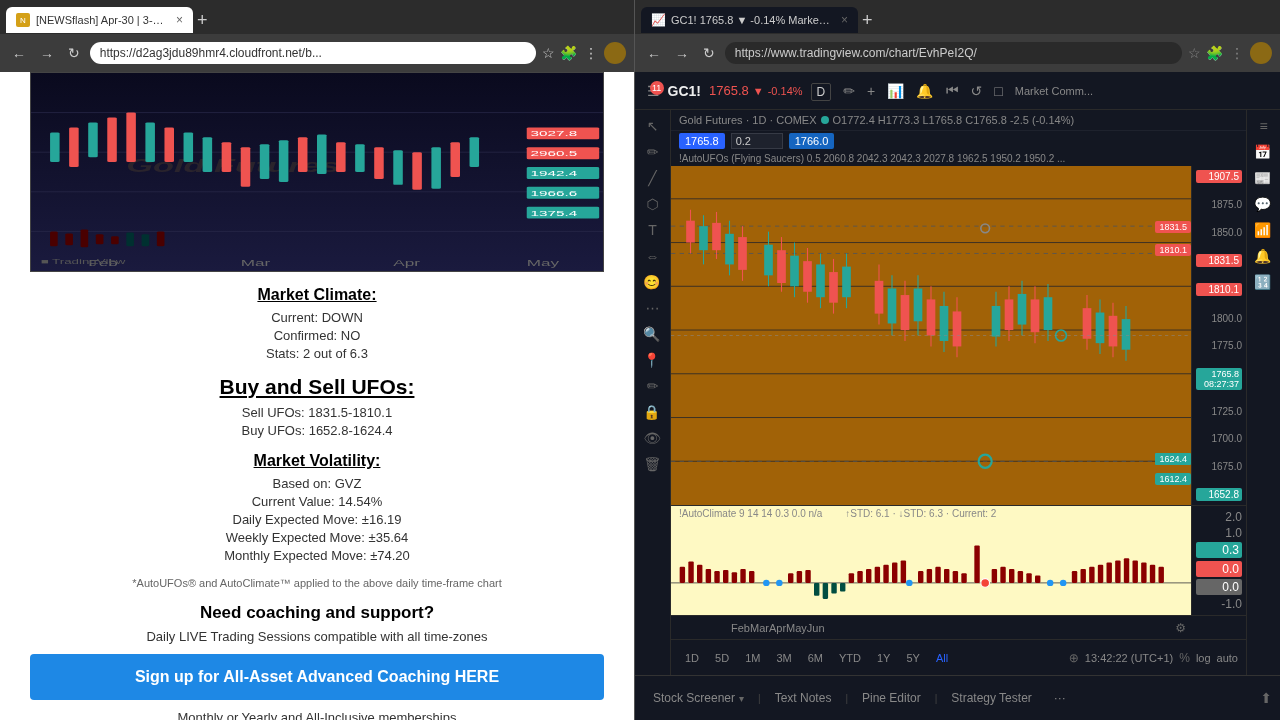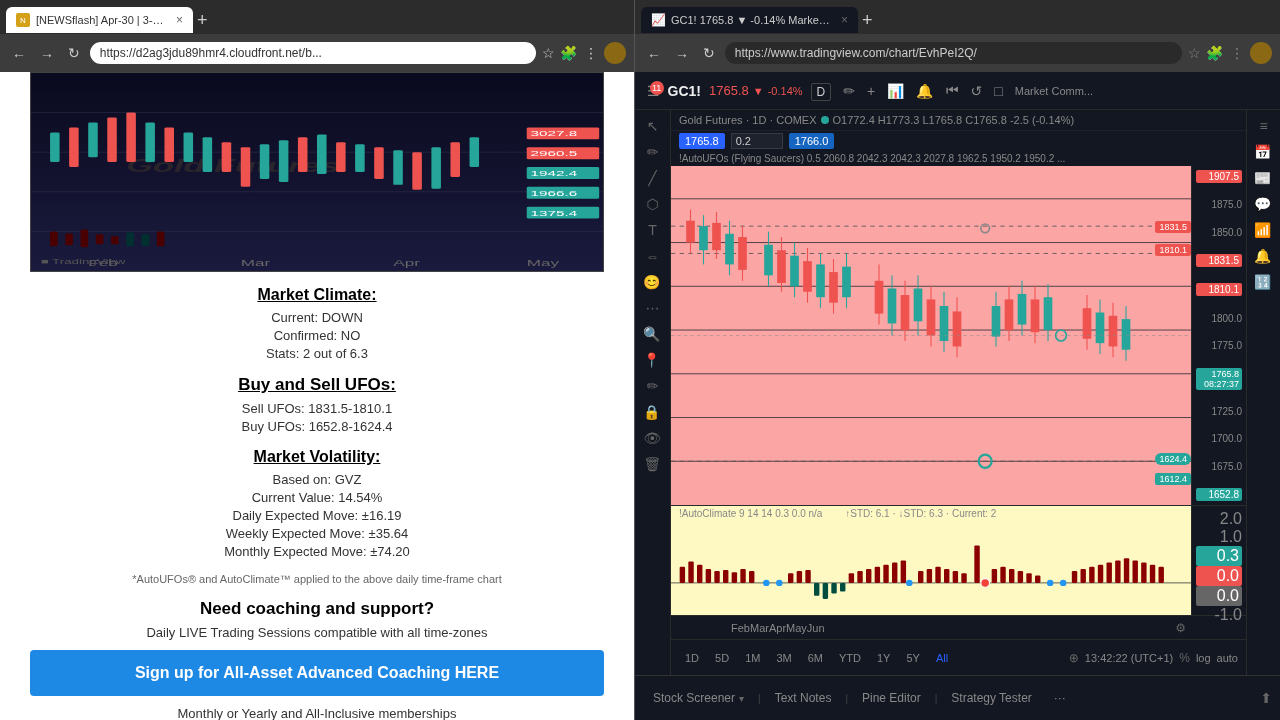--- a/index.html
+++ b/index.html
@@ -92,21 +92,21 @@
       font-size: 16px;
       font-weight: bold;
       text-decoration: underline;
       color: #000;
       margin-bottom: 6px;
       text-align: center;
     }
     .info-row { font-size: 13px; color: #333; margin-bottom: 3px; text-align: center; }
     .section-block { margin-bottom: 14px; }
     .buy-sell-title {
-      font-size: 17px;
+      font-size: 21px;
       font-weight: bold;
       text-decoration: underline;
       color: #000;
       text-align: center;
       margin-bottom: 6px;
     }
     .vol-title {
       font-size: 16px;
       font-weight: bold;
       text-decoration: underline;
@@ -260,21 +260,21 @@
     }
     .ufos-row {
       font-size: 10px;
       color: #888;
       padding: 2px 8px;
     }
 
     
     .main-chart {
       flex: 1;
-      background: #fca5a5;
+      background: #a16207;
       position: relative;
       min-height: 0;
     }
 
     .price-scale {
       position: absolute;
       right: 0;
       top: 0;
       bottom: 0;
       width: 55px;
@@ -313,21 +313,21 @@
       top: 0;
       bottom: 0;
       width: 55px;
       background: #131722;
       border-left: 1px solid #2a2a2a;
       display: flex;
       flex-direction: column;
       justify-content: space-between;
       padding: 4px;
     }
-    .sub-price-label { font-size: 16px; color: #888; text-align: right; }
+    .sub-price-label { font-size: 12px; color: #888; text-align: right; }
     .sub-price-label.pos { background: #26a69a; color: #fff; border-radius: 2px; padding: 1px 3px; }
     .sub-price-label.neg { background: #ef5350; color: #fff; border-radius: 2px; padding: 1px 3px; }
     .sub-price-label.zero { background: #666; color: #fff; border-radius: 2px; padding: 1px 3px; }
 
     
     .timeline-bar {
       height: 24px;
       background: #131722;
       border-top: 1px solid #2a2a2a;
       display: flex;
@@ -718,21 +718,21 @@
             <span class="price-label">1775.0</span>
             <span class="price-label highlighted2" style="background:#26a69a;color:#fff;border-radius:2px;padding:1px 3px;font-size:9px;">1765.8<br>08:27:37</span>
             <span class="price-label">1725.0</span>
             <span class="price-label">1700.0</span>
             <span class="price-label">1675.0</span>
             <span class="price-label highlighted2" style="background:#26a69a;color:#fff;border-radius:2px;padding:1px 3px;">1652.8</span>
           </div>
 
           <div style="position:absolute;right:55px;top:55px;background:#ef5350;color:#fff;font-size:9px;padding:1px 4px;border-radius:2px;">1831.5</div>
           <div style="position:absolute;right:55px;top:78px;background:#ef5350;color:#fff;font-size:9px;padding:1px 4px;border-radius:2px;">1810.1</div>
-          <div style="position:absolute;right:55px;bottom:40px;background:#26a69a;color:#fff;font-size:9px;padding:1px 4px;border-radius:6px;">1624.4</div>
+          <div style="position:absolute;right:55px;bottom:40px;background:#26a69a;color:#fff;font-size:9px;padding:1px 4px;border-radius:1px;">1624.4</div>
           <div style="position:absolute;right:55px;bottom:20px;background:#26a69a;color:#fff;font-size:9px;padding:1px 4px;border-radius:2px;">1612.4</div>
         </div>
 
         <div class="sub-chart">
           <div class="sub-chart-info">
             <span>!AutoClimate 9 14 14  0.3  0.0  n/a</span>
             <span style="margin-left:20px;color:#888;">↑STD: 6.1 · ↓STD: 6.3 · Current: 2</span>
           </div>
           <div style="position:absolute;left:0;right:55px;top:18px;bottom:0;">
             <svg width="100%" height="100%" viewBox="0 0 480 85" preserveAspectRatio="none">

